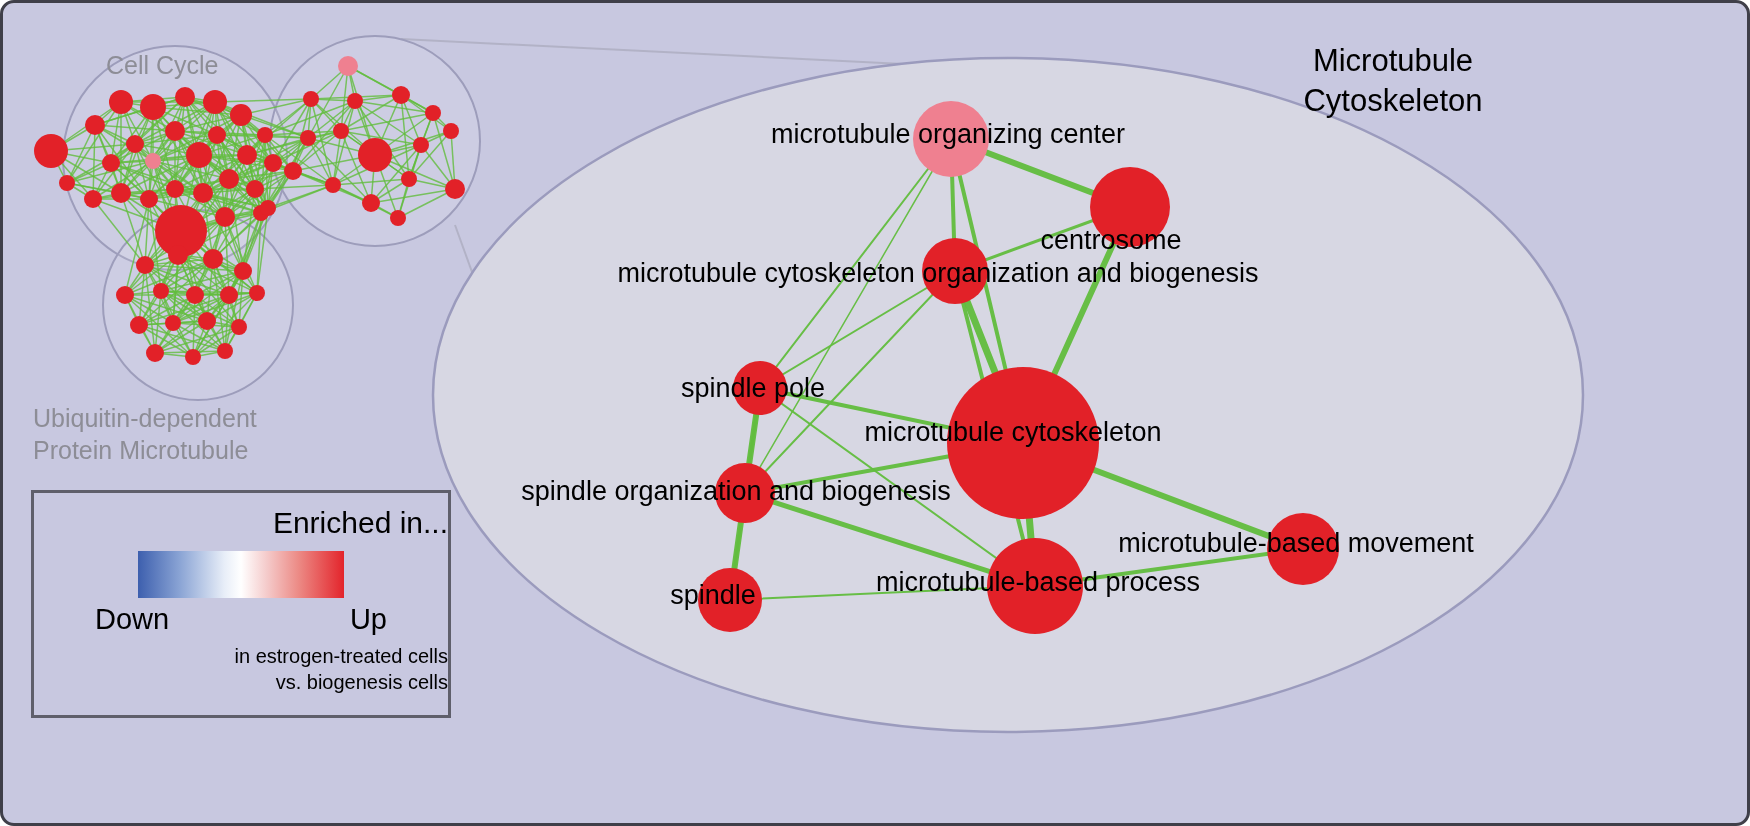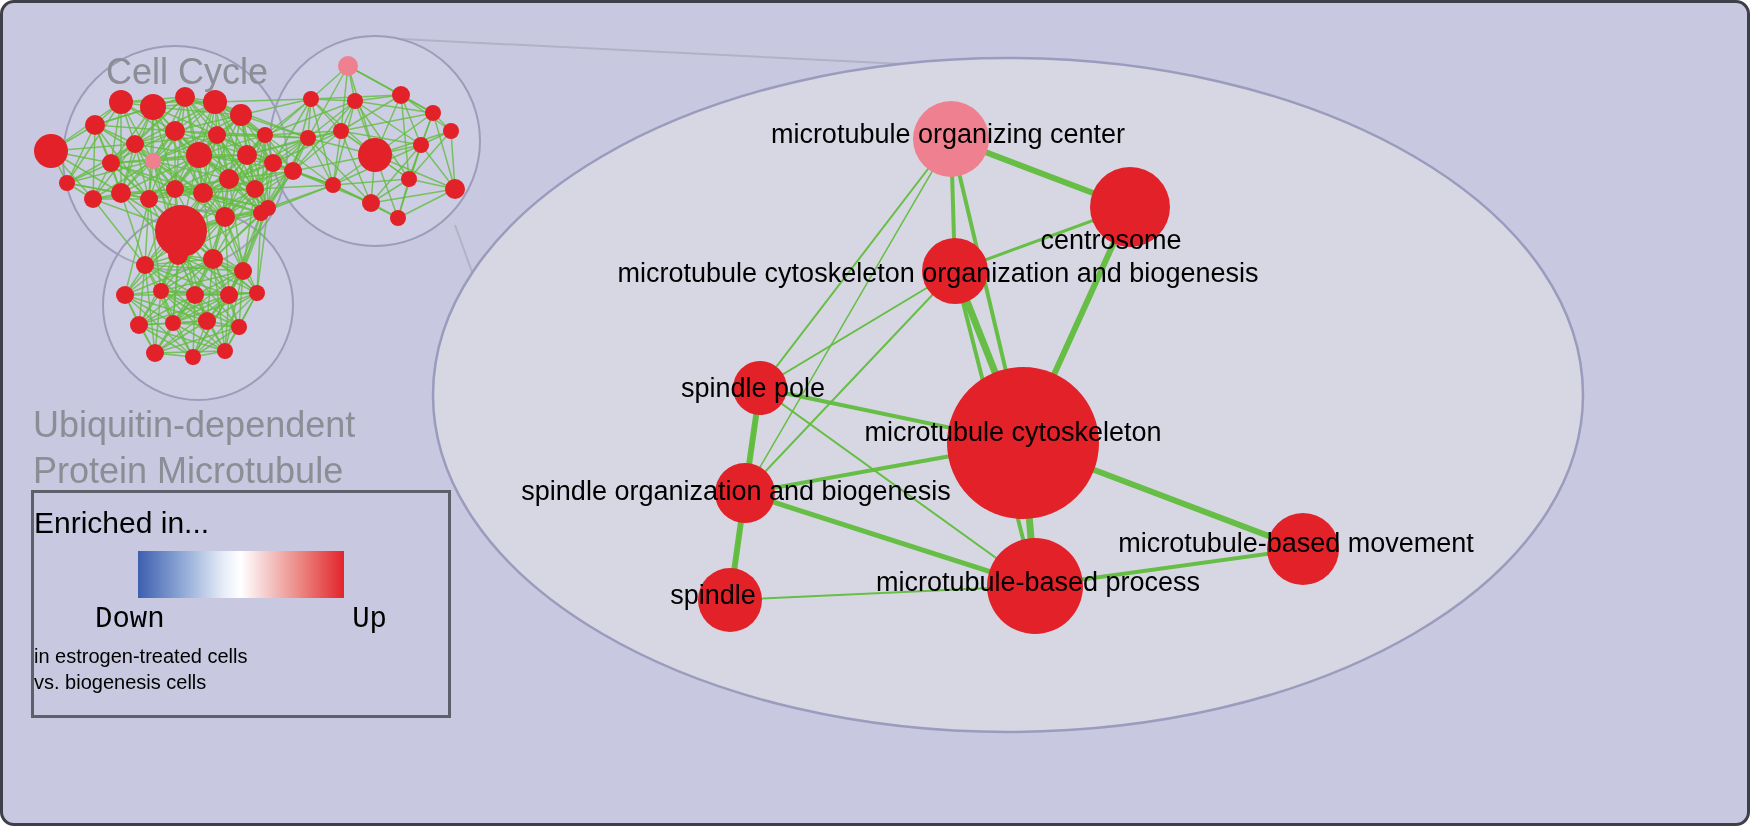--- a/index.html
+++ b/index.html
@@ -14,33 +14,33 @@
     overflow: hidden;
     font-family: "Liberation Sans", sans-serif;
   }
   #network-svg { position: absolute; left: 0; top: 0; }
   .overlay { position: absolute; }
   .fig-title {
     left: 1250px; top: 38px; width: 280px;
     text-align: center; font-size: 31px; color: #000;
     line-height: 1.28;
   }
-  .cluster-label { font-size: 36px; color: #8d8d96; line-height: 1.28; }
+  .cluster-label { font-size: 25px; color: #8d8d96; line-height: 1.28; }
   #cell-cycle-label { left: 103px; top: 46px; }
   #ubiquitin-label { left: 30px; top: 376px; margin-top: 23px; }
   .legend {
     left: 28px; top: 487px; width: 420px; height: 228px;
     border: 3px solid #5f5f6b; box-sizing: border-box;
-    text-align: left; color: #000;
+    text-align: right; color: #000;
   }
   .legend-heading { margin-top: 13px; font-size: 30px; }
   .legend-bar { width: 206px; height: 47px; margin: 11px auto 5px auto; }
   .legend-ends {
     width: 292px; margin: 0 auto; display: flex;
-    justify-content: space-between; font-size: 29px; font-family: Liberation Mono, monospace;
+    justify-content: space-between; font-size: 29px;
   }
   .legend-sub { font-size: 20px; line-height: 1.3; margin-top: 7px; }
   .node-label { font-size: 27px; fill: #000; font-family: "Liberation Sans", sans-serif; }
 </style>
 </head>
 <body>
 
 <div class="canvas">
 
   <svg id="network-svg" width="1750" height="826">
@@ -621,20 +621,24 @@
       <text x="1108" y="246" text-anchor="middle" class="node-label">centrosome</text>
       <text x="935" y="279" text-anchor="middle" class="node-label">microtubule cytoskeleton organization and biogenesis</text>
       <text x="750" y="394" text-anchor="middle" class="node-label">spindle pole</text>
       <text x="1010" y="438" text-anchor="middle" class="node-label">microtubule cytoskeleton</text>
       <text x="733" y="497" text-anchor="middle" class="node-label">spindle organization and biogenesis</text>
       <text x="710" y="601" text-anchor="middle" class="node-label">spindle</text>
       <text x="1035" y="588" text-anchor="middle" class="node-label">microtubule-based process</text>
       <text x="1293" y="549" text-anchor="middle" class="node-label">microtubule-based movement</text>
     </svg>
 
+  <div class="overlay fig-title">
+    <div>Microtubule</div>
+    <div>Cytoskeleton</div>
+  </div>
 
   <div id="cell-cycle-label" class="overlay cluster-label">Cell Cycle</div>
 
   <div id="ubiquitin-label" class="overlay cluster-label">
     <div>Ubiquitin-dependent</div>
     <div>Protein Microtubule</div>
   </div>
 
   <div class="overlay legend">
     <div class="legend-heading">Enriched in...</div>

